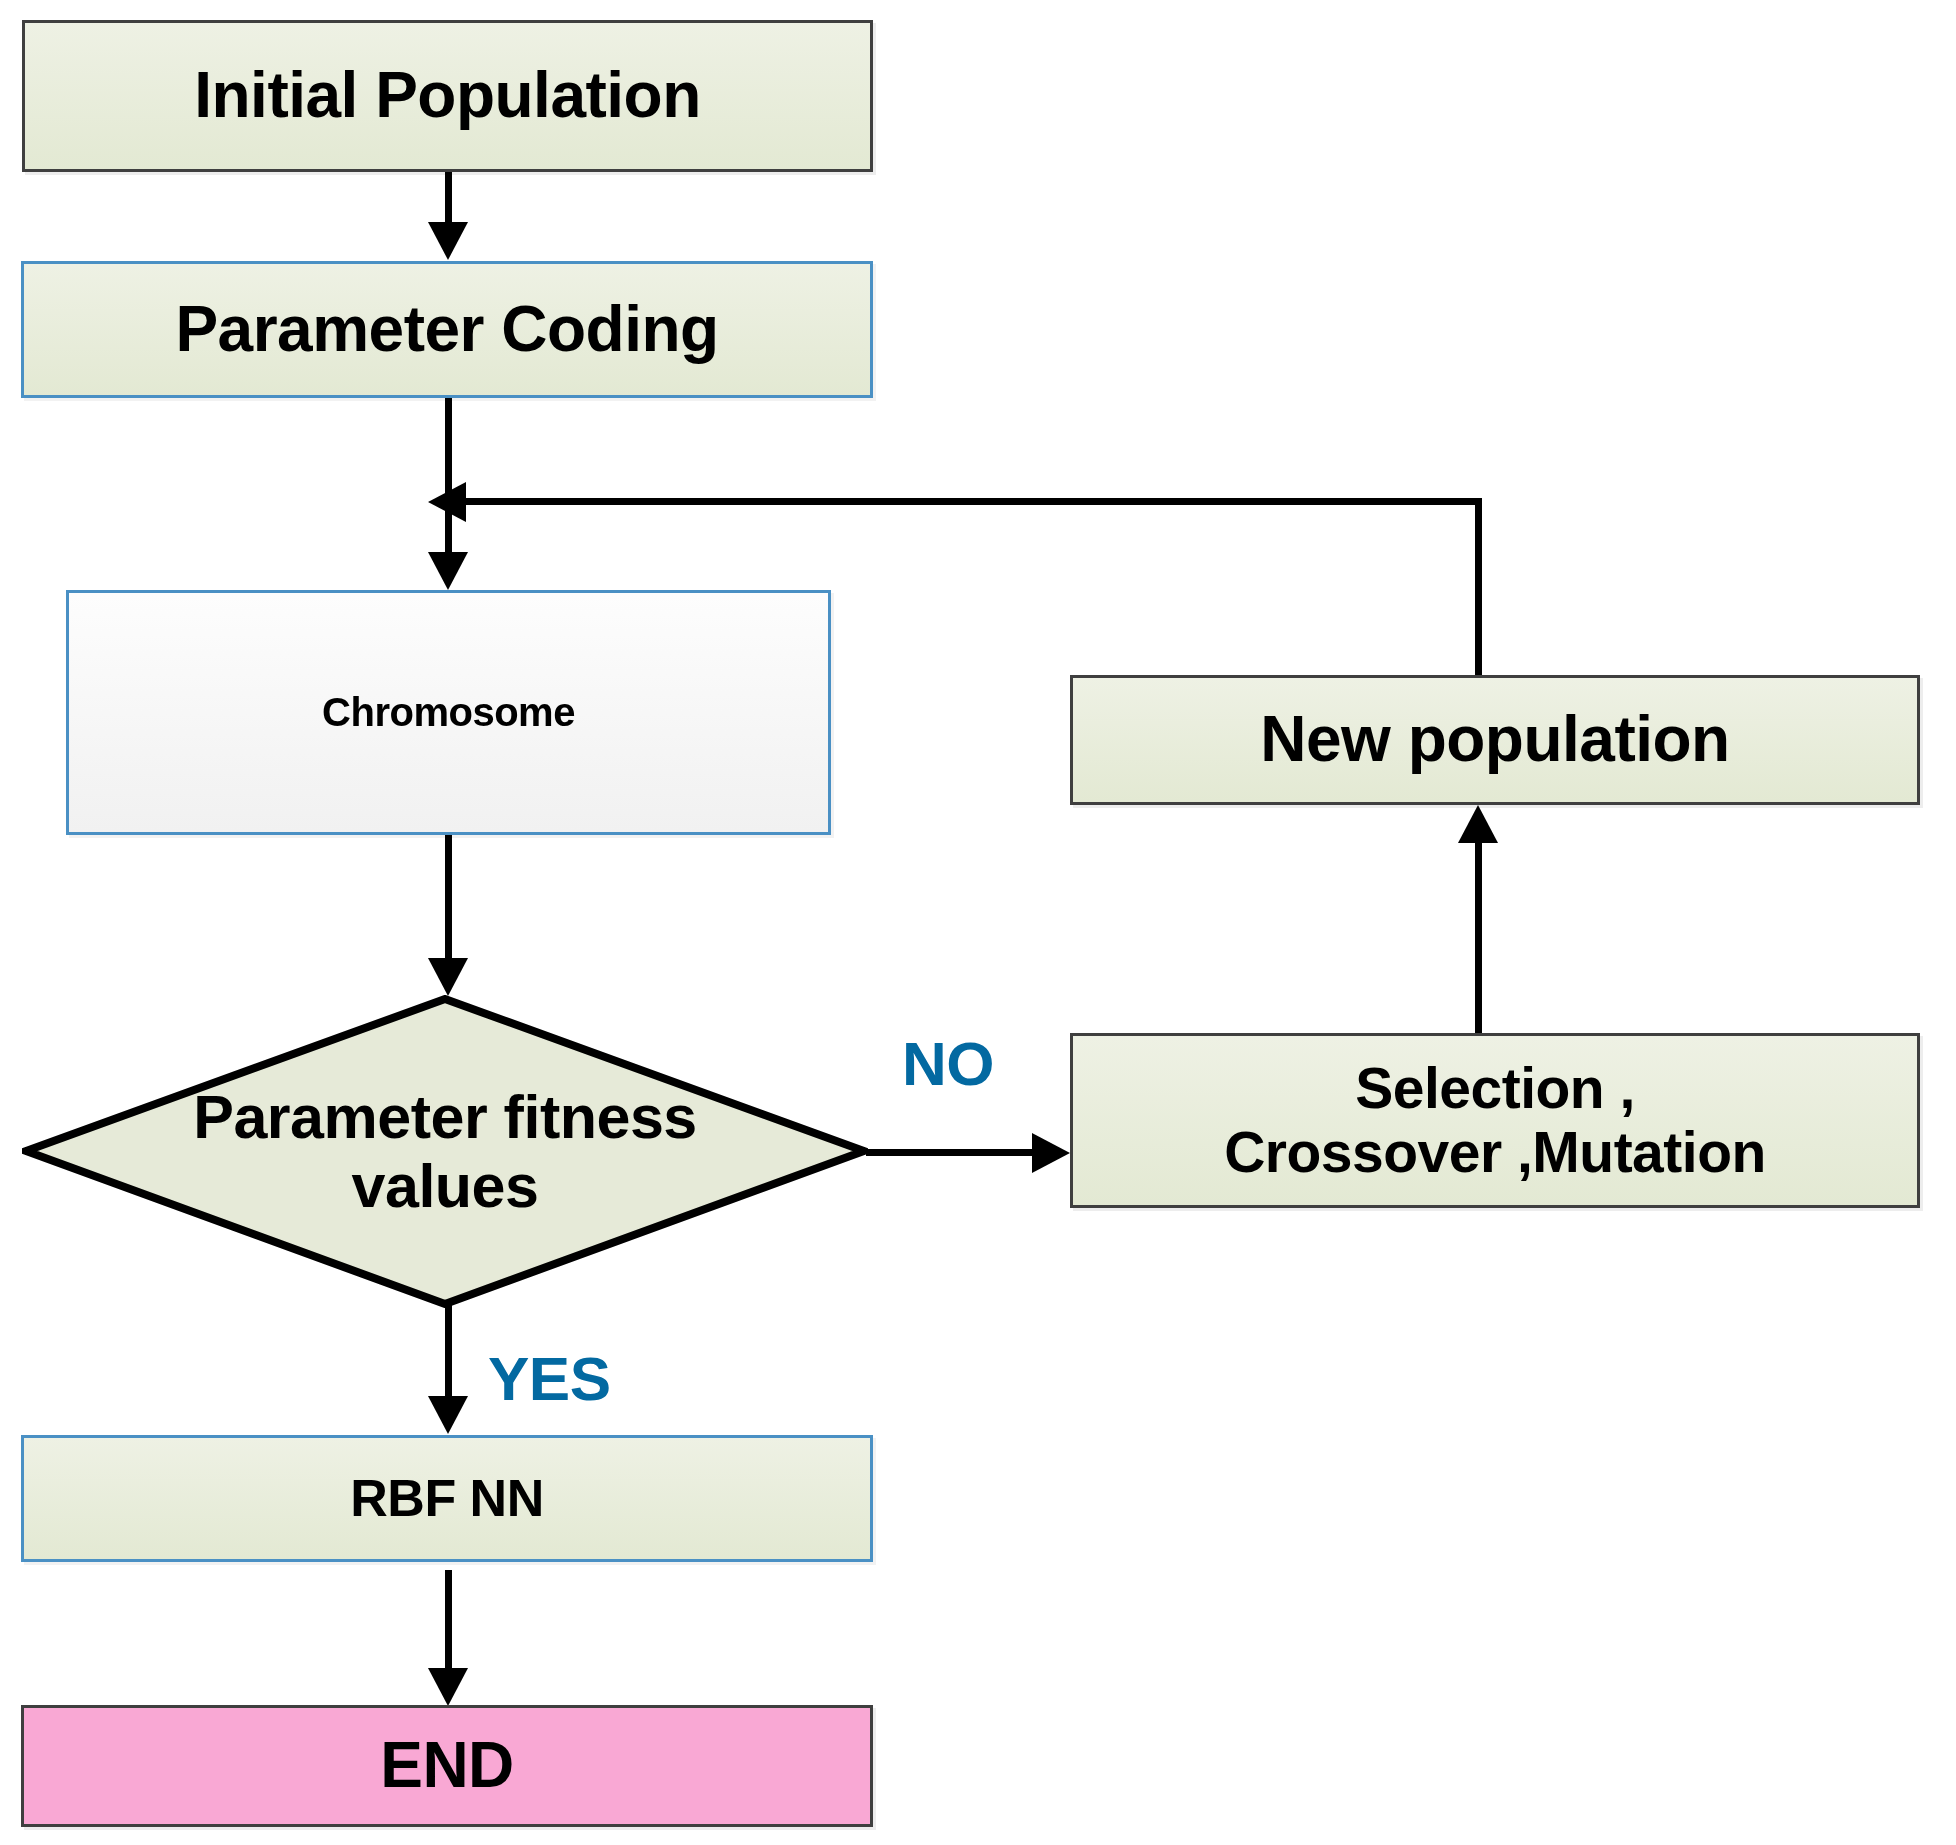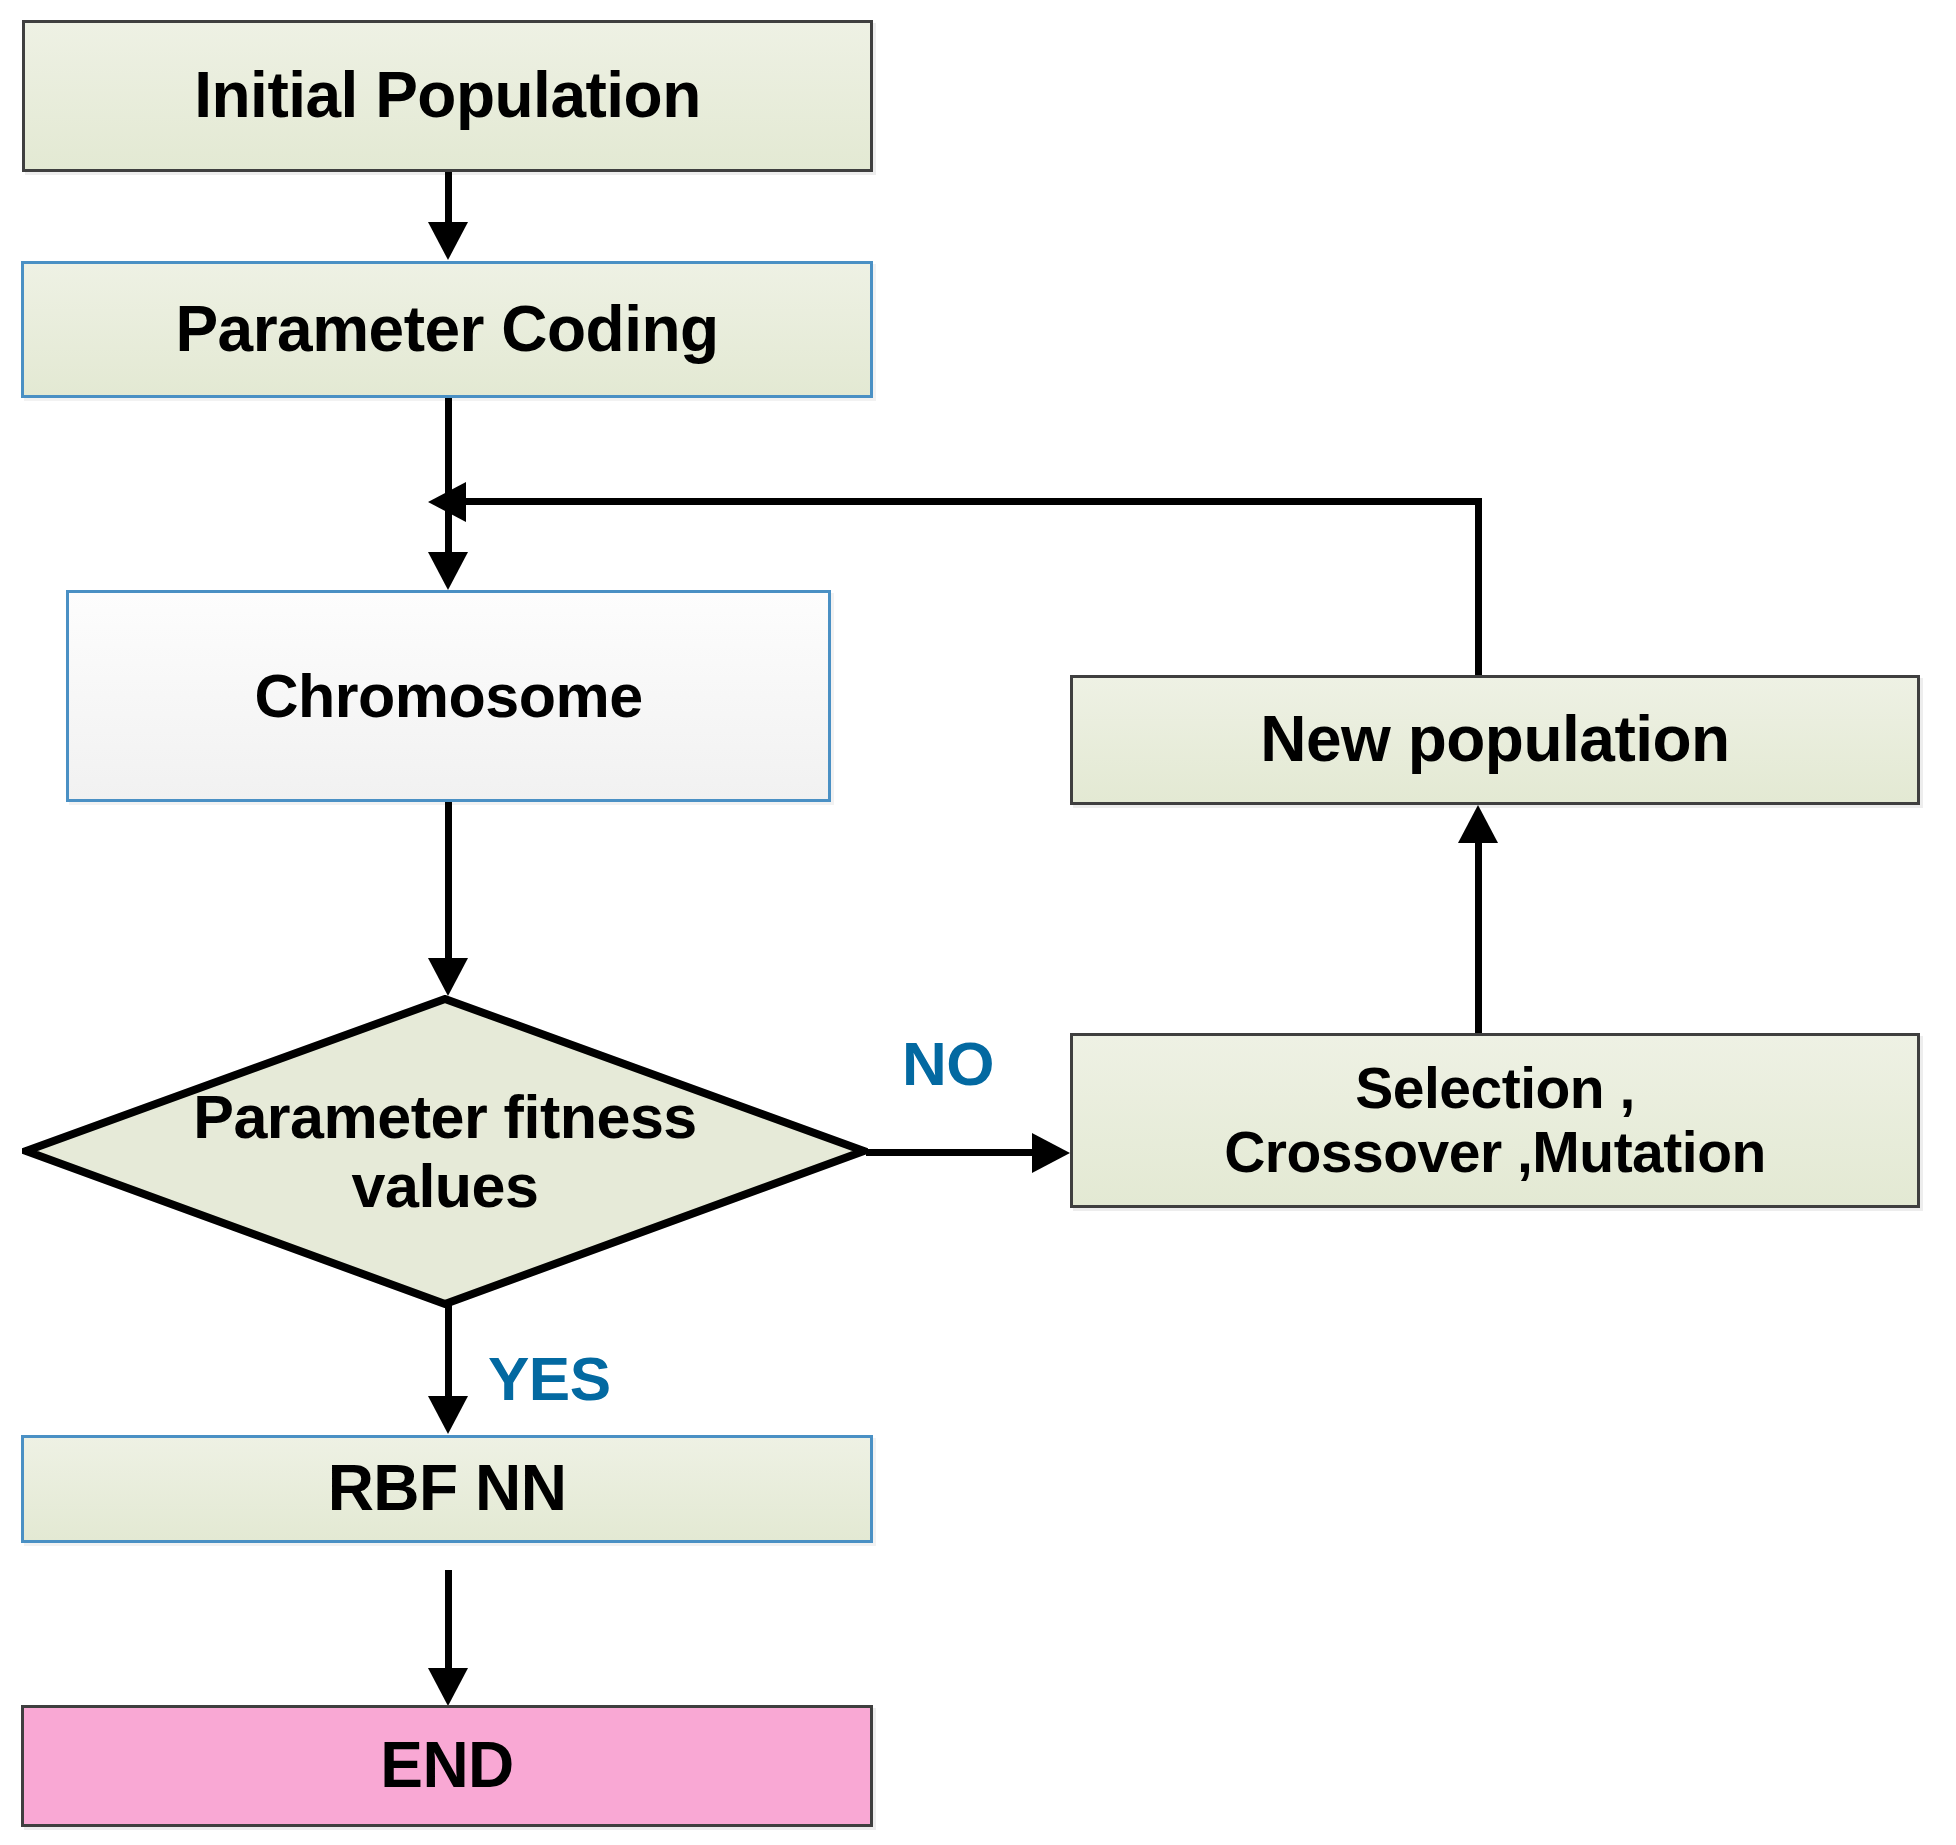--- a/index.html
+++ b/index.html
@@ -161,35 +161,35 @@
   <div class="arrow-down" style="left:428px; top:1668px;"></div>
 
   <div class="node box-green-dark" style="left:22px; top:20px; width:851px; height:152px; font-size:64px;">
     <span>Initial Population</span>
   </div>
 
   <div class="node box-green-blue" style="left:21px; top:261px; width:852px; height:137px; font-size:64px;">
     <span>Parameter Coding</span>
   </div>
 
-  <div class="node box-white-blue" style="left:66px; top:590px; width:765px; height:212px; font-size:61px; flex-direction:column;">
+  <div class="node box-white-blue" style="left:66px; top:590px; width:765px; height:245px; font-size:40px; flex-direction:column;">
     <span>Chromosome</span>
   </div>
 
   <div class="diamond-wrap" style="left:22px; top:995px; width:846px; height:313px;">
     <svg width="846" height="313" viewBox="0 0 846 313">
       <polygon points="423,4 842,156 423,309 4,156" fill="#e6ead8" stroke="#000000" stroke-width="8" stroke-linejoin="miter"></polygon>
     </svg>
     <div class="diamond-label" style="font-size:61px; flex-direction:column;">
       <span>Parameter fitness</span>
       <span>values</span>
     </div>
   </div>
 
-  <div class="node box-green-blue" style="left:21px; top:1435px; width:852px; height:108px; font-size:64px;text-align:center;">
+  <div class="node box-green-blue" style="left:21px; top:1435px; width:852px; height:127px; font-size:52px;text-align:center;">
     <span>RBF NN</span>
   </div>
 
   <div class="node box-gray" style="left:21px; top:1705px; width:852px; height:122px; font-size:64px;">
     <span>END</span>
   </div>
 
   <div class="node box-green-dark" style="left:1070px; top:675px; width:850px; height:130px; font-size:64px;">
     <span>New population</span>
   </div>

